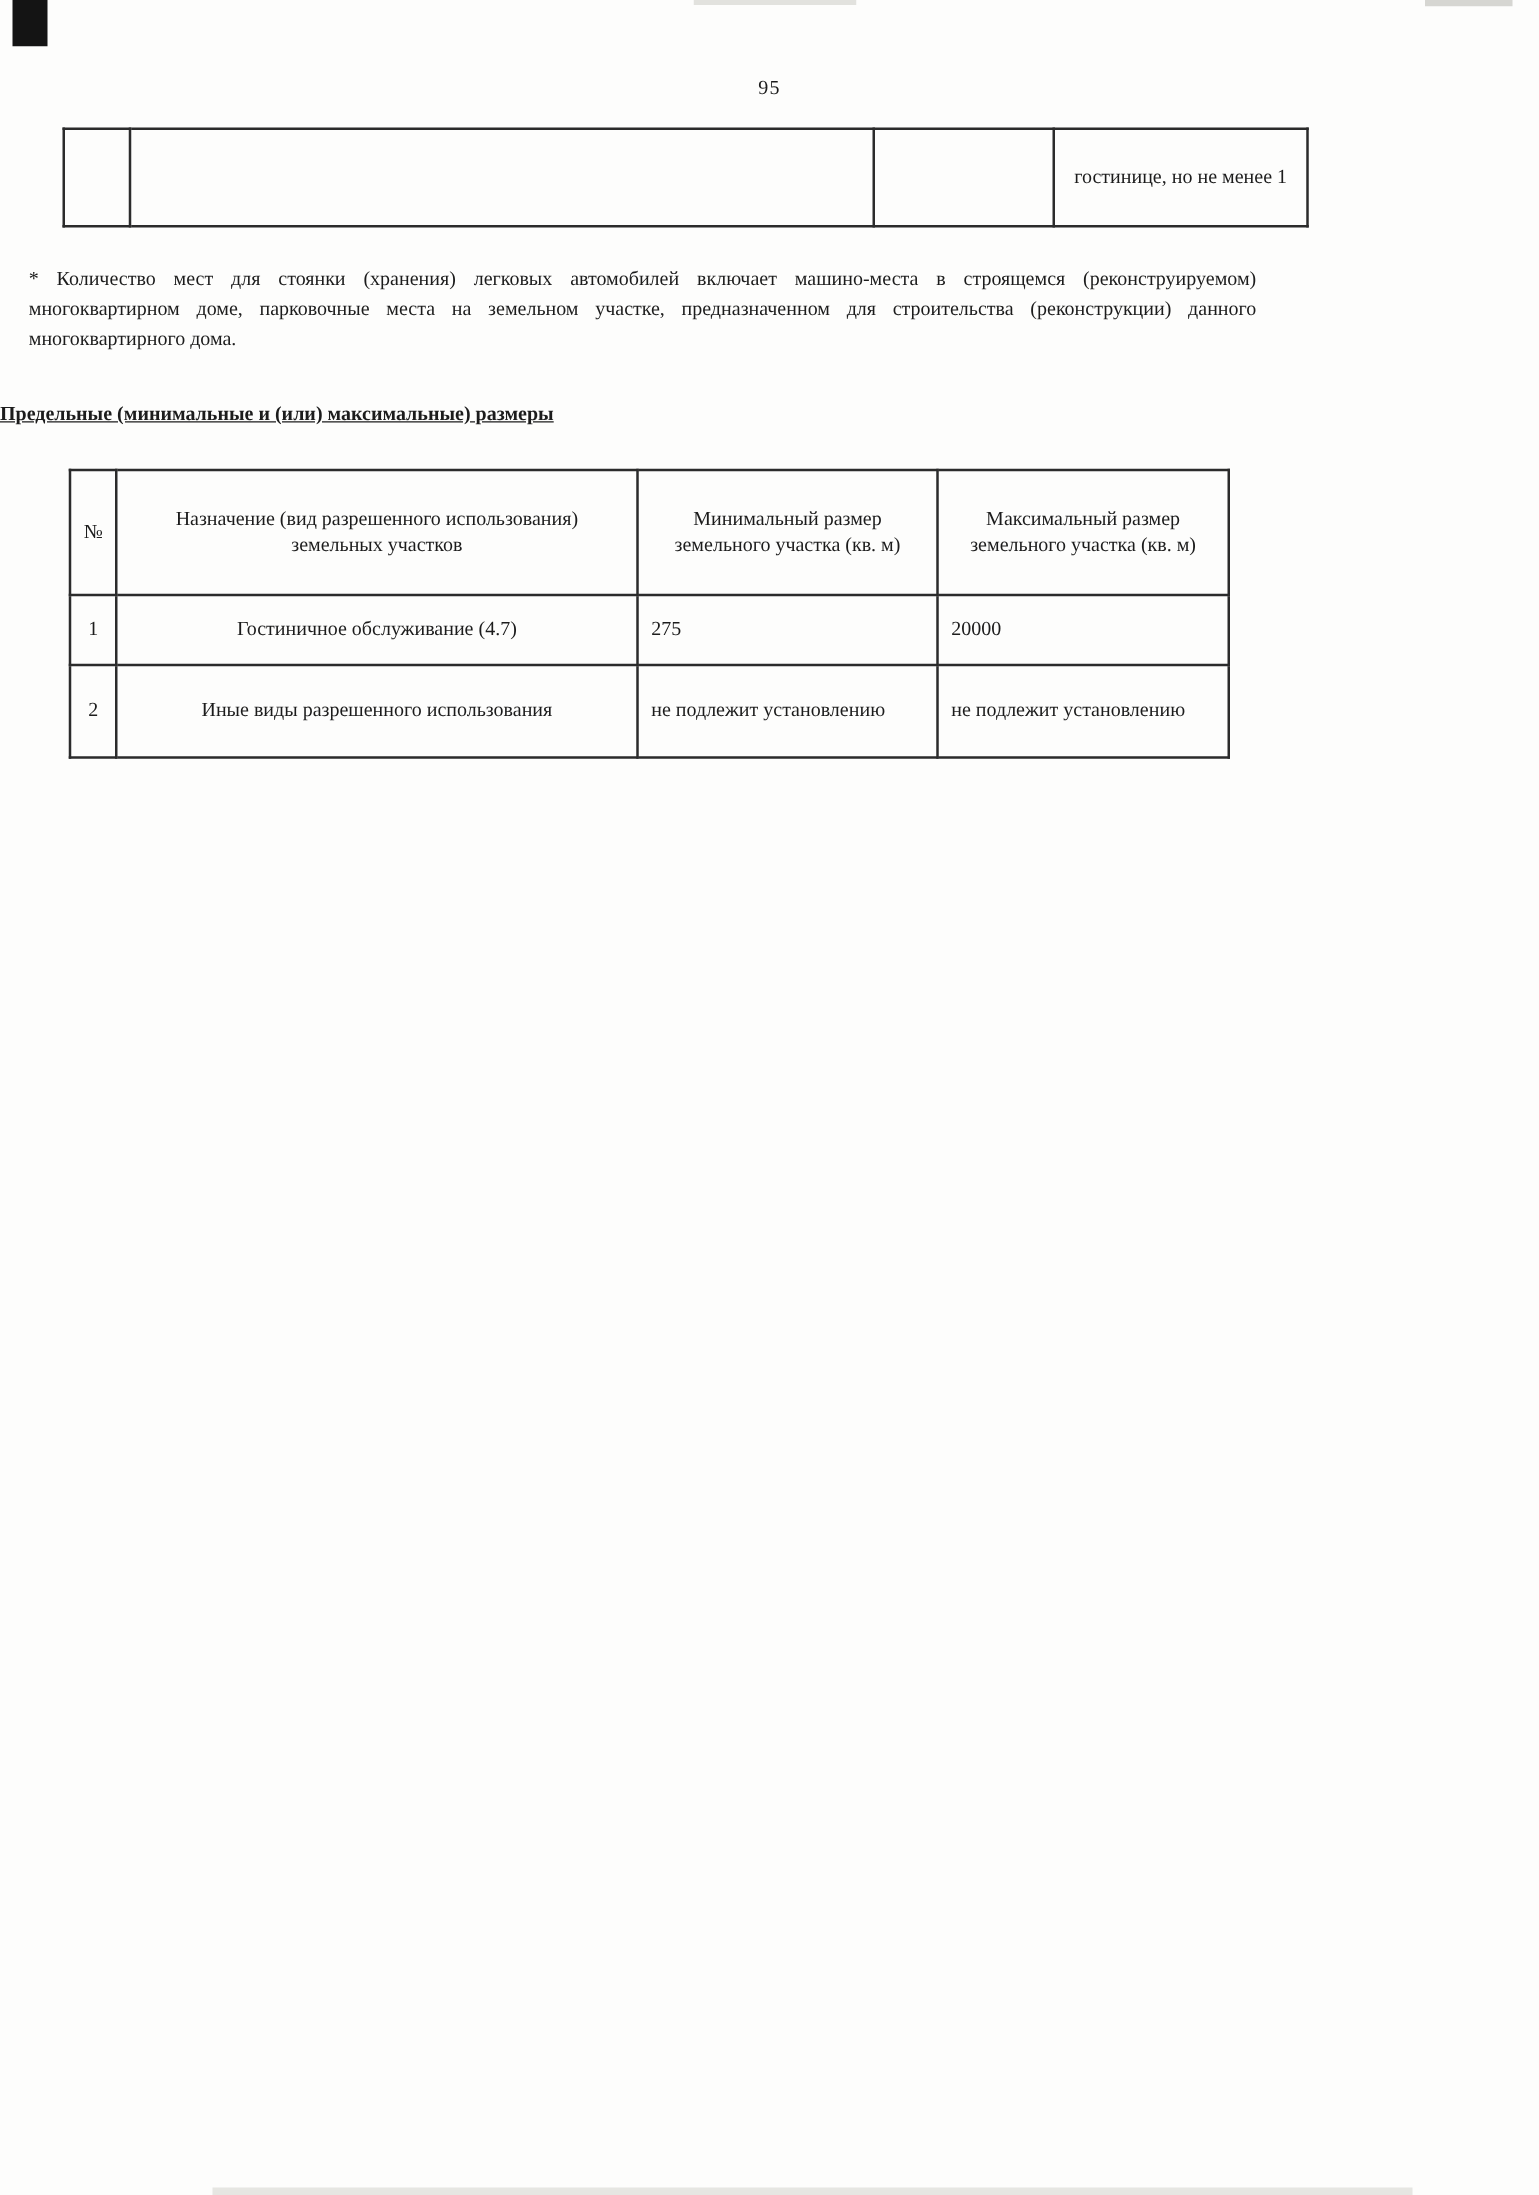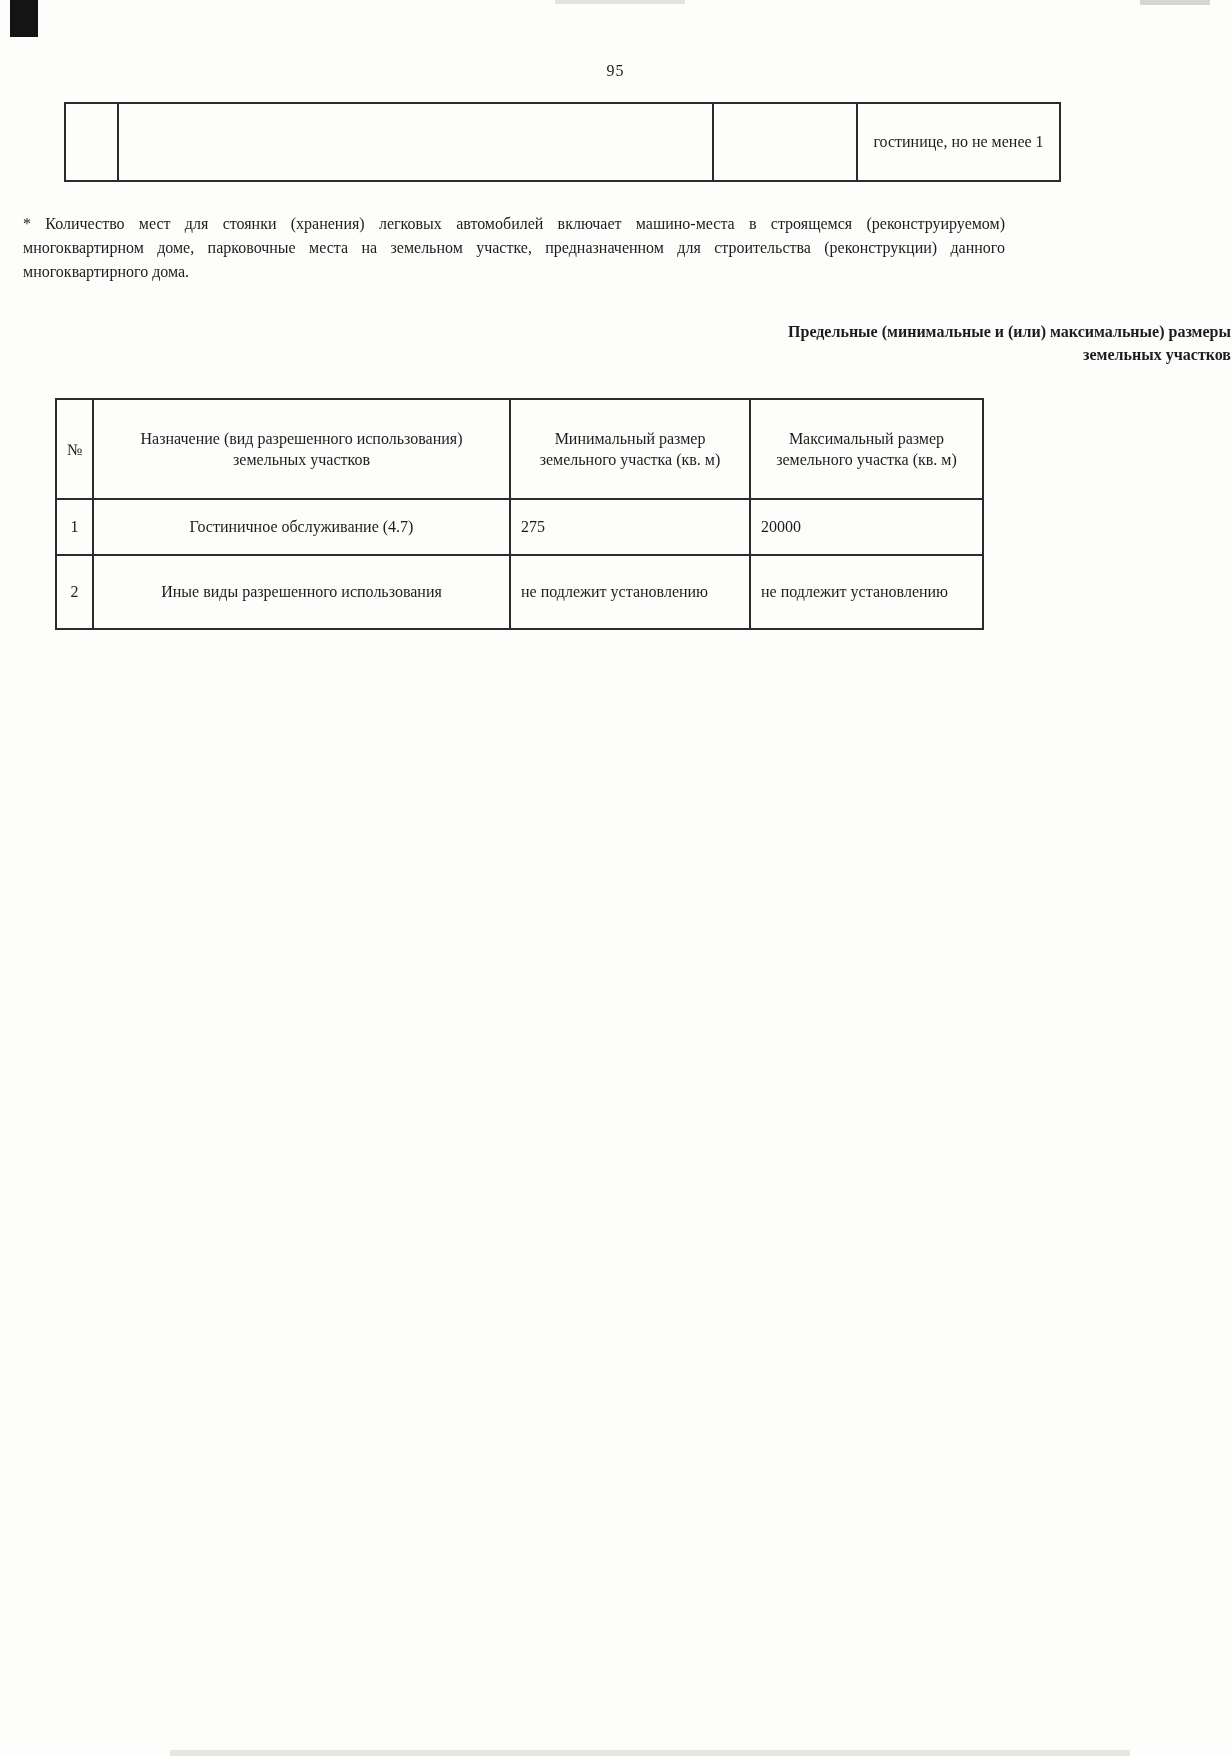--- a/index.html
+++ b/index.html
@@ -23,21 +23,21 @@
 
   .page-number {
     margin-top: 62px;
     text-align: center;
     letter-spacing: 1px;
   }
 
   table { border-collapse: collapse; table-layout: fixed; }
   td { border: 2px solid #2b2b2b; padding: 6px 10px; vertical-align: top; }
 
-  .t1 { margin: 22px 0 0 64px; width: 995px; }
+  .t1 { margin: 22px 0 0 50px; width: 995px; }
   .t1 col.c1 { width: 53px; }
   .t1 col.c2 { width: 595px; }
   .t1 col.c3 { width: 144px; }
   .t1 col.c4 { width: 203px; }
   .t1 .carry-row td { height: 64px; }
   .t1 .carry-cell { text-align: center; vertical-align: middle; line-height: 1.5; }
   .t1 .main-row td { height: 132px; }
   .t1 .num-cell { text-align: left; padding-left: 12px; }
   .t1 .desc-cell p { margin: 0 0 2px 0; text-align: justify; line-height: 1.45; }
   .t1 .per-cell { text-align: center; }
@@ -47,23 +47,24 @@
     margin: 30px 0 0 23px;
   }
   .footnotes p {
     margin: 0;
     text-align: justify;
     line-height: 1.5;
   }
 
   .section-title {
     margin-top: 36px;
-    text-align: right;
+    text-align: left;
     font-weight: bold;
     line-height: 1.45;
+    text-decoration: underline;
   }
 
   .t2 { margin: 32px 0 0 55px; width: 927px; }
   .t2 col.c1 { width: 37px; }
   .t2 col.c2 { width: 417px; }
   .t2 col.c3 { width: 240px; }
   .t2 col.c4 { width: 233px; }
   .t2 .head td {
     text-align: center;
     vertical-align: middle;
@@ -104,21 +105,20 @@
       </tr>
     </tbody>
   </table>
 
   <div class="footnotes">
     <p>* Количество мест для стоянки (хранения) легковых автомобилей включает машино-места в строящемся (реконструируемом) многоквартирном доме, парковочные места на земельном участке, предназначенном для строительства (реконструкции) данного многоквартирного дома.</p>
   </div>
 
   <div class="section-title">
     <div>Предельные (минимальные и (или) максимальные) размеры</div>
-    <div>земельных участков</div>
   </div>
 
   <table class="t2">
     <colgroup>
       <col class="c1">
         <col class="c2">
         <col class="c3">
         <col class="c4">
     </colgroup>
     <tbody>

